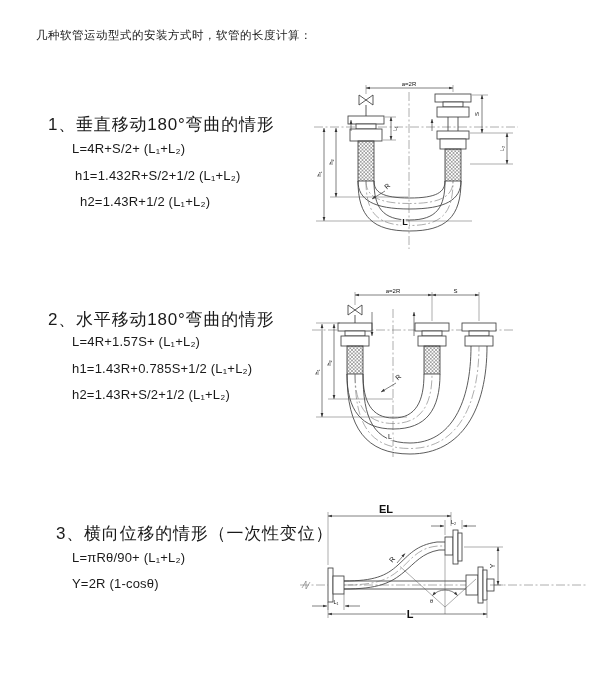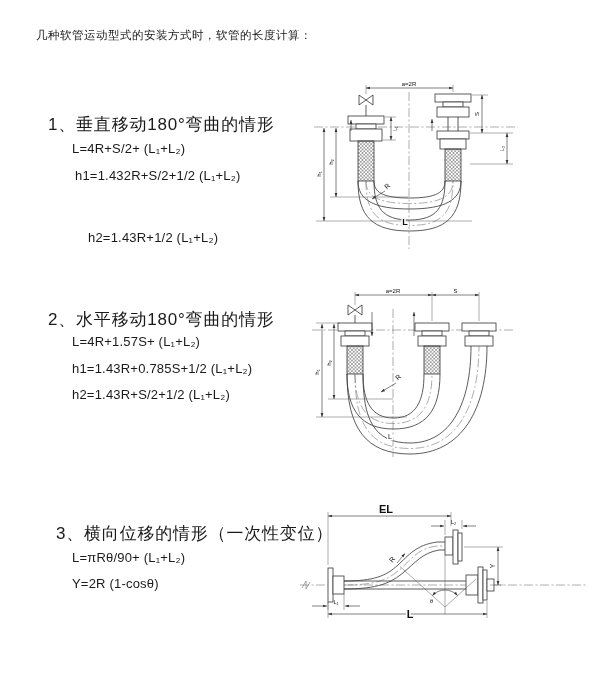--- a/index.html
+++ b/index.html
@@ -34,21 +34,21 @@
         <path d="M0,0 L3.5,3.5 M3.5,0 L0,3.5" stroke="#666" stroke-width="0.55"></path>
       </pattern>
     </defs>
   </svg>
 
   <div class="t title" style="left:36px;top:28px;">几种软管运动型式的安装方式时，软管的长度计算：</div>
 
   <div class="t h" style="left:48px;top:113px;">1、垂直移动180°弯曲的情形</div>
   <div class="t f" style="left:72px;top:141px;">L=4R+S/2+ (L₁+L₂)</div>
   <div class="t f" style="left:75px;top:168px;">h1=1.432R+S/2+1/2 (L₁+L₂)</div>
-  <div class="t f" style="left:88px;top:194px;margin-top:36px;">h2=1.43R+1/2 (L₁+L₂)</div>
+  <div class="t f" style="left:80px;top:194px;">h2=1.43R+1/2 (L₁+L₂)</div>
 
   <svg style="left:310px;top:76px;" width="280" height="178" viewBox="0 0 280 178">
 
     <path class="cl" d="M99,16 V173"></path>
     <path class="cl" d="M4,51 H208"></path>
 
     <g>
       <path class="thin" d="M56,9 V18 M143,9 V16"></path>
       <path class="dim" d="M56,12 H143"></path>
       <text x="99" y="9.5" font-size="6" text-anchor="middle">a=2R</text>

